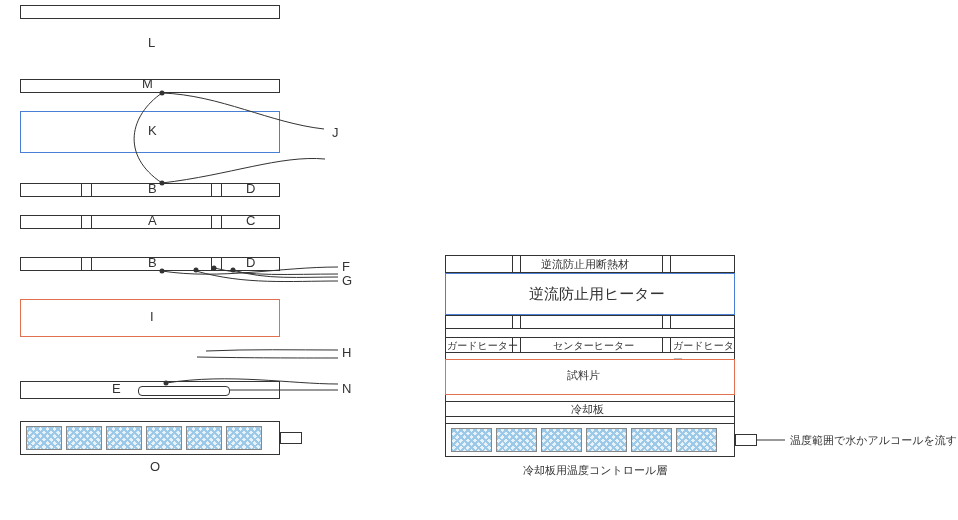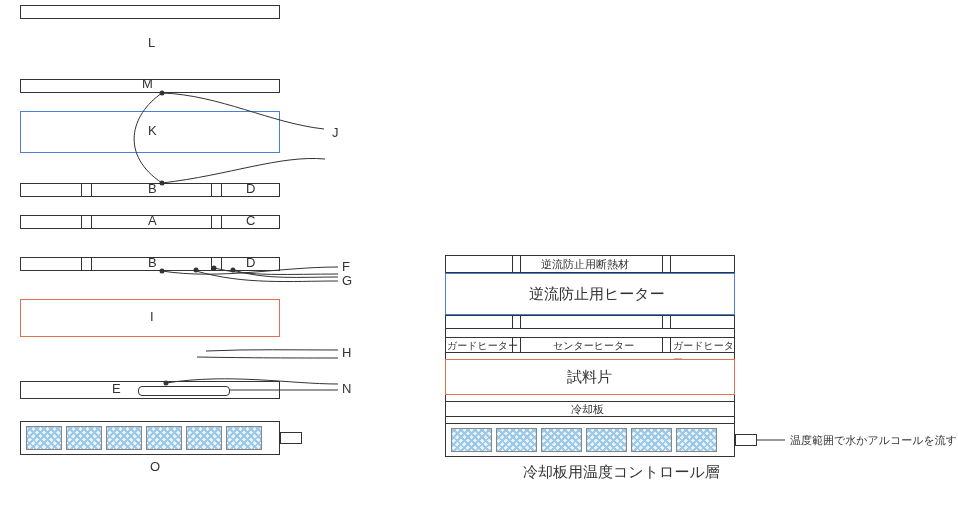--- a/index.html
+++ b/index.html
@@ -184,35 +184,35 @@
     <div class="seg" style="left:66px;"></div>
     <div class="seg" style="left:74px;"></div>
     <div class="seg" style="left:216px;"></div>
     <div class="seg" style="left:224px;"></div>
   </div>
   <div class="bar-label" style="left:2px;top:84px;font-size:10px;">ガードヒーター</div>
   <div class="bar-label" style="left:108px;top:84px;font-size:10px;">センターヒーター</div>
   <div class="bar-label" style="left:228px;top:84px;font-size:10px;">ガードヒーター</div>
 
   <div class="bar red-border" style="left:0;top:104px;width:290px;height:36px;"></div>
-  <div class="bar-label" style="left:122px;top:113px;font-size:15px;">試料片</div>
+  <div class="bar-label" style="left:122px;top:113px;font-size:11px;">試料片</div>
 
   <div class="bar" style="left:0;top:146px;width:290px;height:16px;"></div>
   <div class="bar-label" style="left:126px;top:147px;font-size:11px;">冷却板</div>
 
   <div class="bar" style="left:0;top:168px;width:290px;height:34px;"></div>
   <div class="hatch" style="left:6px;top:173px;width:41px;height:24px;"></div>
   <div class="hatch" style="left:51px;top:173px;width:41px;height:24px;"></div>
   <div class="hatch" style="left:96px;top:173px;width:41px;height:24px;"></div>
   <div class="hatch" style="left:141px;top:173px;width:41px;height:24px;"></div>
   <div class="hatch" style="left:186px;top:173px;width:41px;height:24px;"></div>
   <div class="hatch" style="left:231px;top:173px;width:41px;height:24px;"></div>
 
   <div class="bar" style="left:290px;top:179px;width:22px;height:12px;"></div>
 
   <svg class="curve" style="left:0;top:0;width:500px;height:230px;">
     <line x1="312" y1="185" x2="340" y2="185" stroke="#333" stroke-width="1"></line>
   </svg>
 
   <div class="bar-label" style="left:345px;top:178px;font-size:11px;white-space:nowrap;">温度範囲で水かアルコールを流す</div>
 
-  <div class="bar-label" style="left:78px;top:208px;font-size:15px;">冷却板用温度コントロール層</div>
+  <div class="bar-label" style="left:78px;top:208px;font-size:11px;">冷却板用温度コントロール層</div>
 </div>
 
 </body></html>

